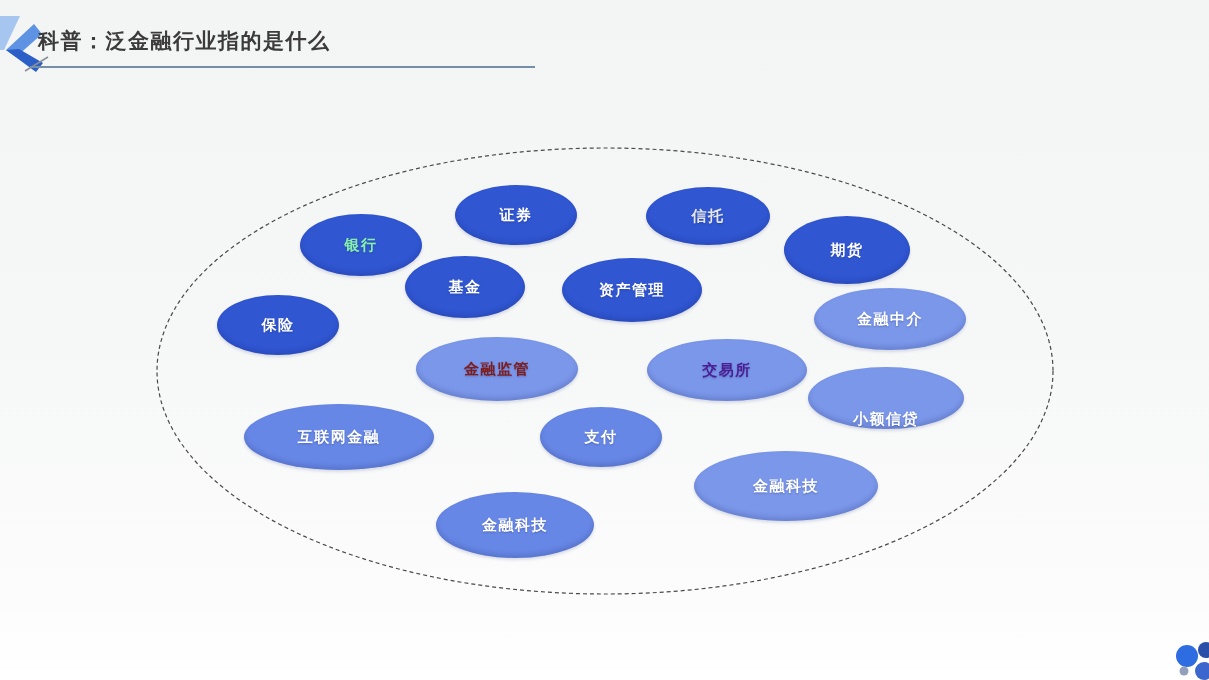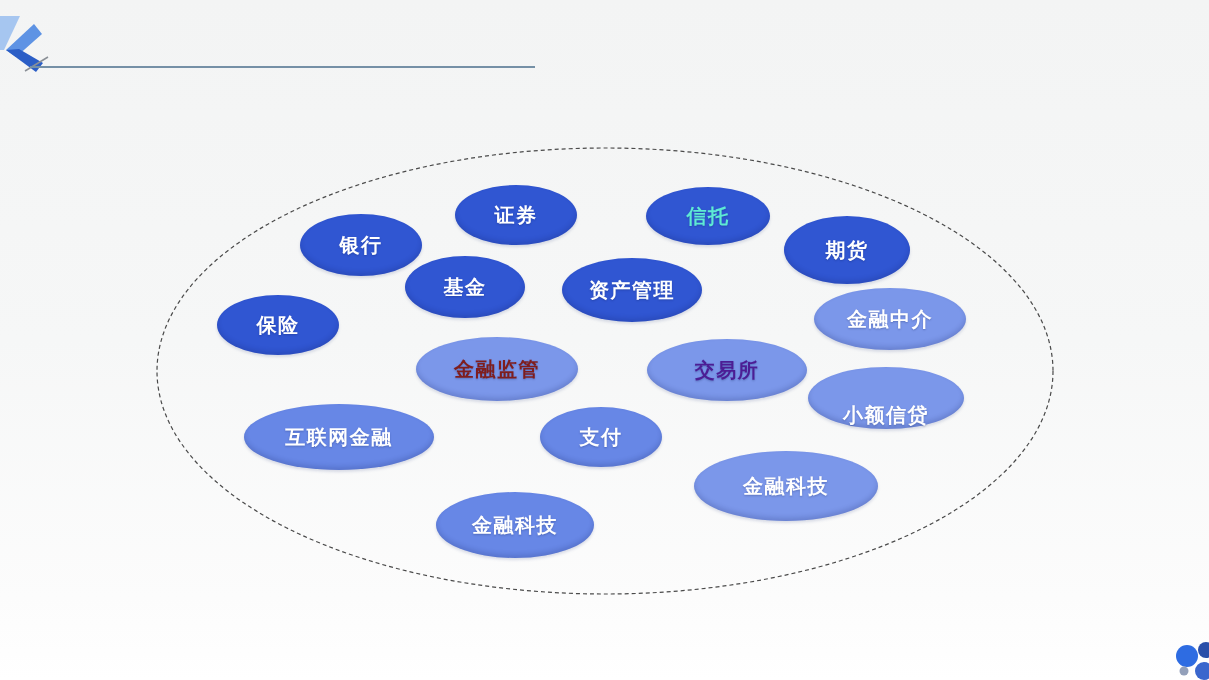--- a/index.html
+++ b/index.html
@@ -13,53 +13,54 @@
     position:absolute;left:38px;top:27px;margin:0;
     font-size:21px;font-weight:bold;color:#3b3b3b;letter-spacing:1.5px;
     white-space:nowrap;
   }
   .title-underline{position:absolute;left:30px;top:66px;width:505px;height:2px;}
   .diagram{position:absolute;left:0;top:0;width:1209px;height:680px;}
   .boundary-svg{position:absolute;left:0;top:0;pointer-events:none;}
   .bubble{
     position:absolute;border-radius:50%;
     display:flex;align-items:center;justify-content:center;
-    color:#ffffff;font-weight:bold;font-size:20px;letter-spacing:1.5px;
+    color:#ffffff;font-weight:bold;font-size:15px;letter-spacing:1.5px;
     text-shadow:0 1px 2px rgba(10,25,80,.28);
     box-shadow:inset 0 -3px 5px rgba(15,25,90,.18), 0 2px 3px rgba(60,80,140,.18);
     white-space:nowrap;
   }
   .corner-logo{position:absolute;right:0;bottom:0;}
 </style>
 </head>
 <body>
 
 <div class="stage">
 
   <svg class="chevron-logo" width="54" height="62" viewBox="0 0 54 62">
     <polygon points="0,6 20,6 4,40 0,40" fill="#a6c6f0"></polygon>
     <polygon points="34,14 6,40 16,47 42,24" fill="#5e93e4"></polygon>
     <polygon points="6,40 36,62 43,53 19,39" fill="#2b5ec6"></polygon>
     <line x1="25" y1="61" x2="48" y2="47" stroke="#8a8f96" stroke-width="1.5"></line>
   </svg>
 
+  <h1 class="page-title" style="color: rgb(59, 59, 59);">科普：泛金融行业指的是什么</h1>
   <div class="title-underline" style="background: rgb(117, 144, 166);"></div>
 
   <div class="diagram">
     <svg class="boundary-svg" width="1209" height="680" viewBox="0 0 1209 680">
       <ellipse fill="none" stroke-width="1.2" stroke-dasharray="4 3" cx="605" cy="371" rx="448" ry="223" stroke="#4a4a4a"></ellipse>
     </svg>
     <div>
         <div class="bubble" style="left: 455px; top: 185px; width: 122px; height: 60px; background: rgb(48, 86, 210); color: rgb(255, 255, 255);">
           <span>证券</span>
         </div>
-        <div class="bubble" style="left: 646px; top: 187px; width: 124px; height: 58px; background: rgb(48, 86, 210); color: #5eead4;">
+        <div class="bubble" style="left: 646px; top: 187px; width: 124px; height: 58px; background: rgb(48, 86, 210); color: #e5e5e5;">
           <span>信托</span>
         </div>
-        <div class="bubble" style="left: 300px; top: 214px; width: 122px; height: 62px; background: rgb(48, 86, 210); color: #ffffff;">
+        <div class="bubble" style="left: 300px; top: 214px; width: 122px; height: 62px; background: rgb(48, 86, 210); color: #86efac;">
           <span>银行</span>
         </div>
         <div class="bubble" style="left: 784px; top: 216px; width: 126px; height: 68px; background: rgb(48, 86, 210); color: rgb(255, 255, 255); align-items: center;">
           <span>期货</span>
         </div>
         <div class="bubble" style="left: 405px; top: 256px; width: 120px; height: 62px; background: rgb(48, 86, 210); color: rgb(255, 255, 255);">
           <span>基金</span>
         </div>
         <div class="bubble" style="left: 562px; top: 258px; width: 140px; height: 64px; background: rgb(48, 86, 210); color: rgb(255, 255, 255);">
           <span>资产管理</span>

